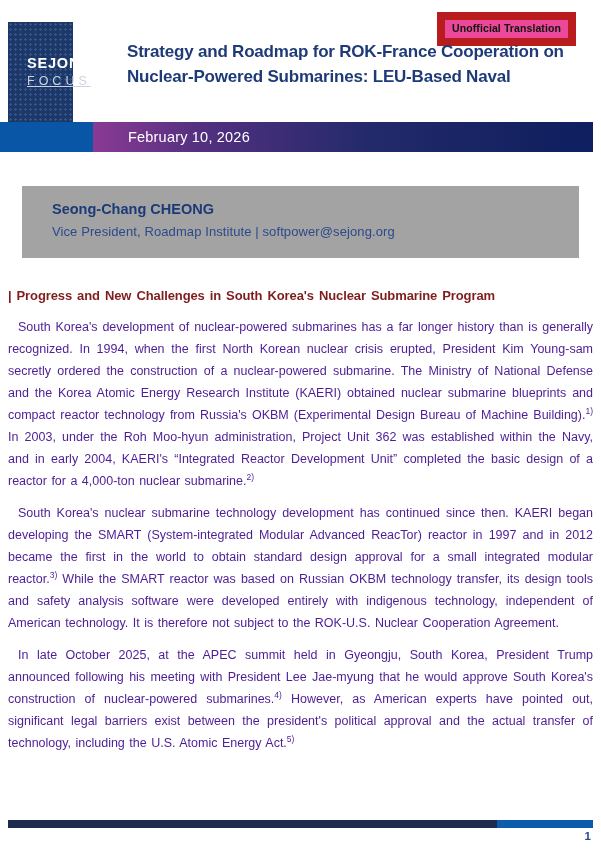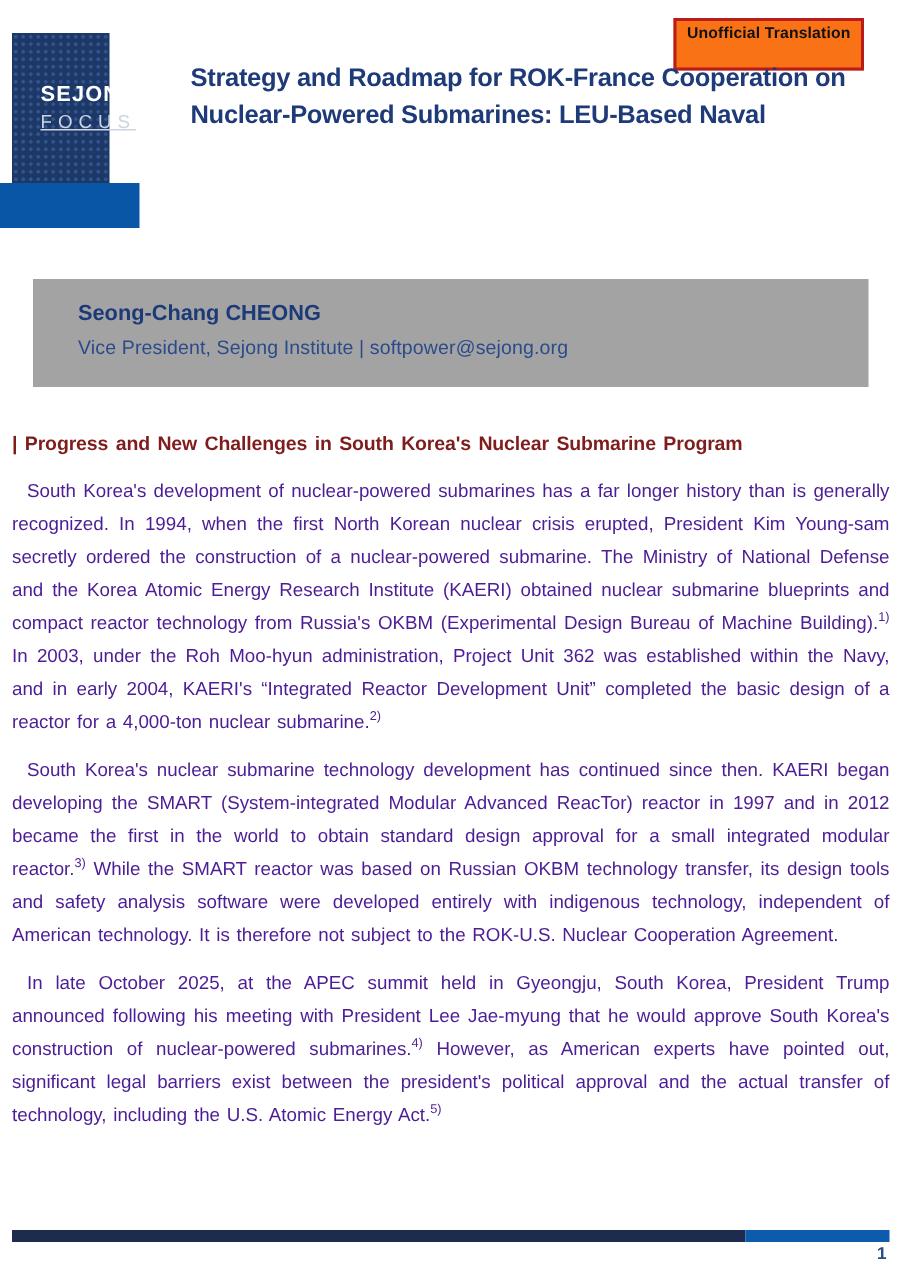--- a/index.html
+++ b/index.html
@@ -6,24 +6,24 @@
   .page{
     position:relative;
     width:601px;height:854px;
     background:#ffffff;
     overflow:hidden;
     font-family:"Liberation Sans","DejaVu Sans",sans-serif;
   }
   
   .badge{
     position:absolute;top:12px;right:25px;
-    border:2px solid #b91c1c;
-    padding:2px 7px 17px 7px;
+    border:8px solid #b91c1c;
+    padding:2px 7px 4px 7px;
     font-size:10.5px;font-weight:bold;color:#111111;
-    background:#f97316;letter-spacing:0.1px;
+    background:#ec4899;letter-spacing:0.1px;
   }
   
   .brand-box{
     position:absolute;left:8px;top:22px;width:65px;height:100px;
     background-color:#1d3867;
     background-image:radial-gradient(rgba(90,140,220,0.35) 1px, transparent 1.2px);
     background-size:5px 5px;
     display:flex;flex-direction:column;justify-content:center;
     padding-left:19px;box-sizing:border-box;
   }
@@ -93,25 +93,28 @@
     <div class="brand-line2">FOCUS</div>
   </div>
 
   <div class="title-block">
     <div>Strategy and Roadmap for ROK-France Cooperation on</div>
     <div>Nuclear-Powered Submarines: LEU-Based Naval</div>
   </div>
 
   <div class="date-bar">
     <div class="date-bar-left"></div>
+    <div class="date-bar-right">
+      <span class="date-text">February 10, 2026</span>
+    </div>
   </div>
 
   <div class="author-box">
     <div class="author-name">Seong-Chang CHEONG</div>
-    <div class="author-affiliation">Vice President, Sejong Institute | softpower@sejong.org</div>
+    <div class="author-affiliation">Vice President, Roadmap Institute | softpower@sejong.org</div>
   </div>
 
   <div class="section-heading">| Progress and New Challenges in South Korea's Nuclear Submarine Program</div>
 
   <div class="body-text">
     <p>South Korea's development of nuclear-powered submarines has a far longer history than is generally recognized. In 1994, when the first North Korean nuclear crisis erupted, President Kim Young-sam secretly ordered the construction of a nuclear-powered submarine. The Ministry of National Defense and the Korea Atomic Energy Research Institute (KAERI) obtained nuclear submarine blueprints and compact reactor technology from Russia's OKBM (Experimental Design Bureau of Machine Building).<sup>1)</sup> In 2003, under the Roh Moo-hyun administration, Project Unit 362 was established within the Navy, and in early 2004, KAERI's “Integrated Reactor Development Unit” completed the basic design of a reactor for a 4,000-ton nuclear submarine.<sup>2)</sup></p>
     <p>South Korea's nuclear submarine technology development has continued since then. KAERI began developing the SMART (System-integrated Modular Advanced ReacTor) reactor in 1997 and in 2012 became the first in the world to obtain standard design approval for a small integrated modular reactor.<sup>3)</sup> While the SMART reactor was based on Russian OKBM technology transfer, its design tools and safety analysis software were developed entirely with indigenous technology, independent of American technology. It is therefore not subject to the ROK-U.S. Nuclear Cooperation Agreement.</p>
     <p>In late October 2025, at the APEC summit held in Gyeongju, South Korea, President Trump announced following his meeting with President Lee Jae-myung that he would approve South Korea's construction of nuclear-powered submarines.<sup>4)</sup> However, as American experts have pointed out, significant legal barriers exist between the president's political approval and the actual transfer of technology, including the U.S. Atomic Energy Act.<sup>5)</sup></p>
   </div>
 

